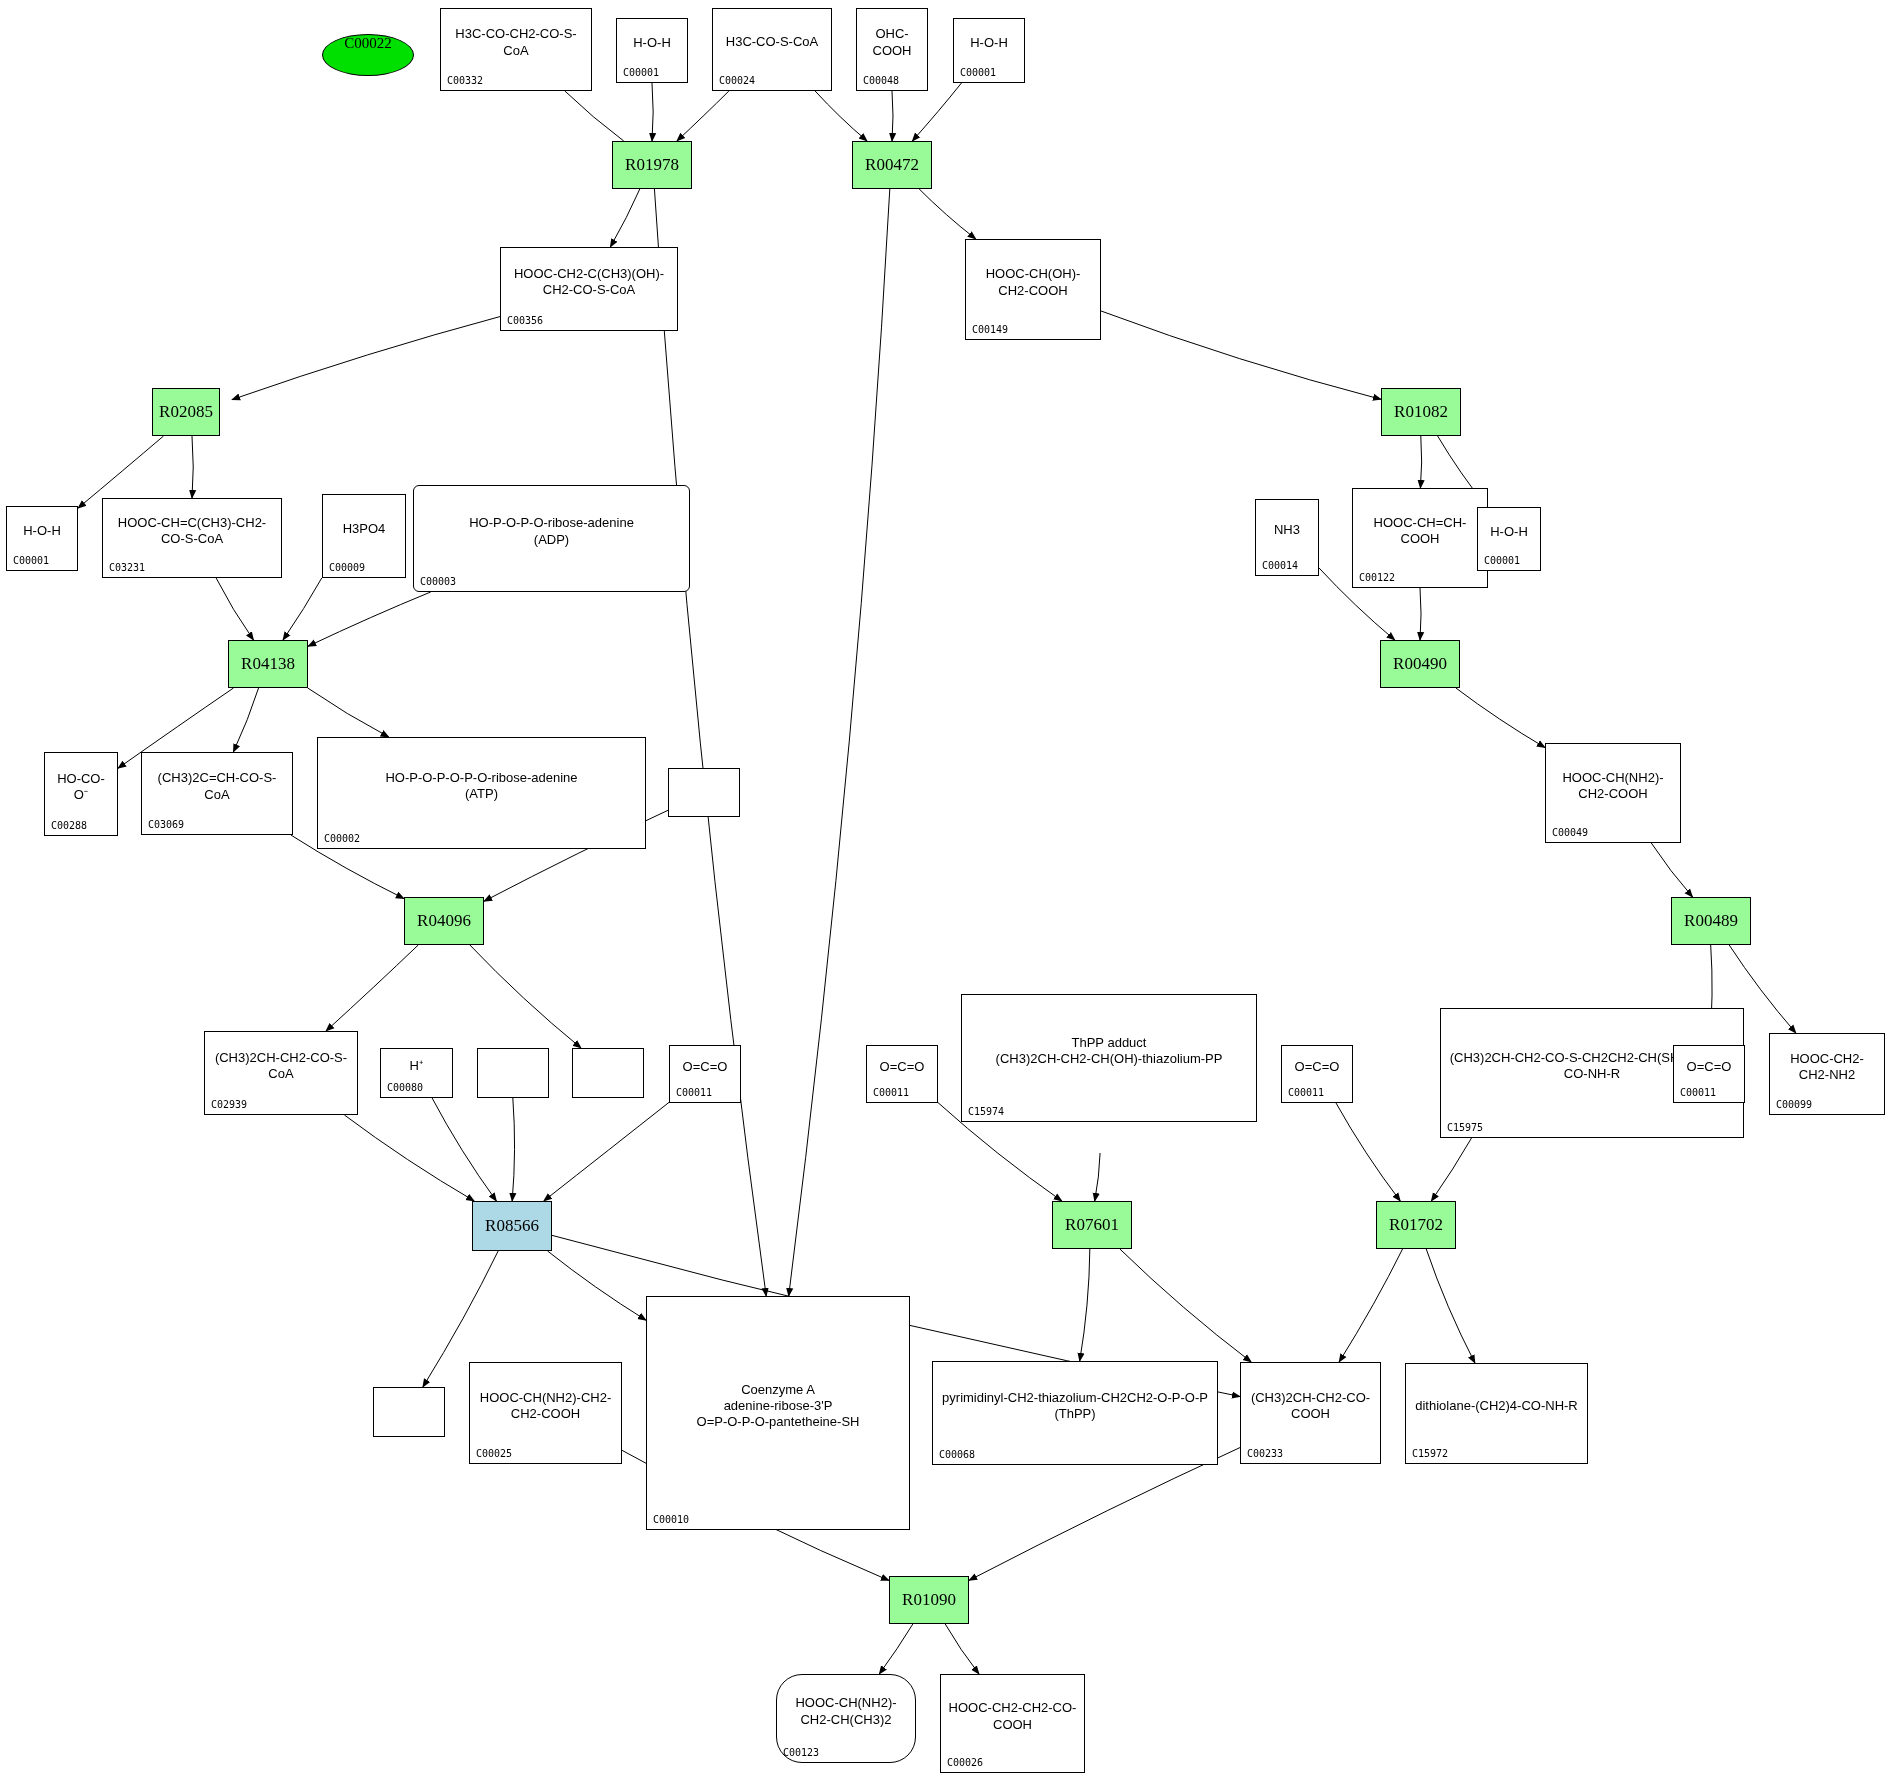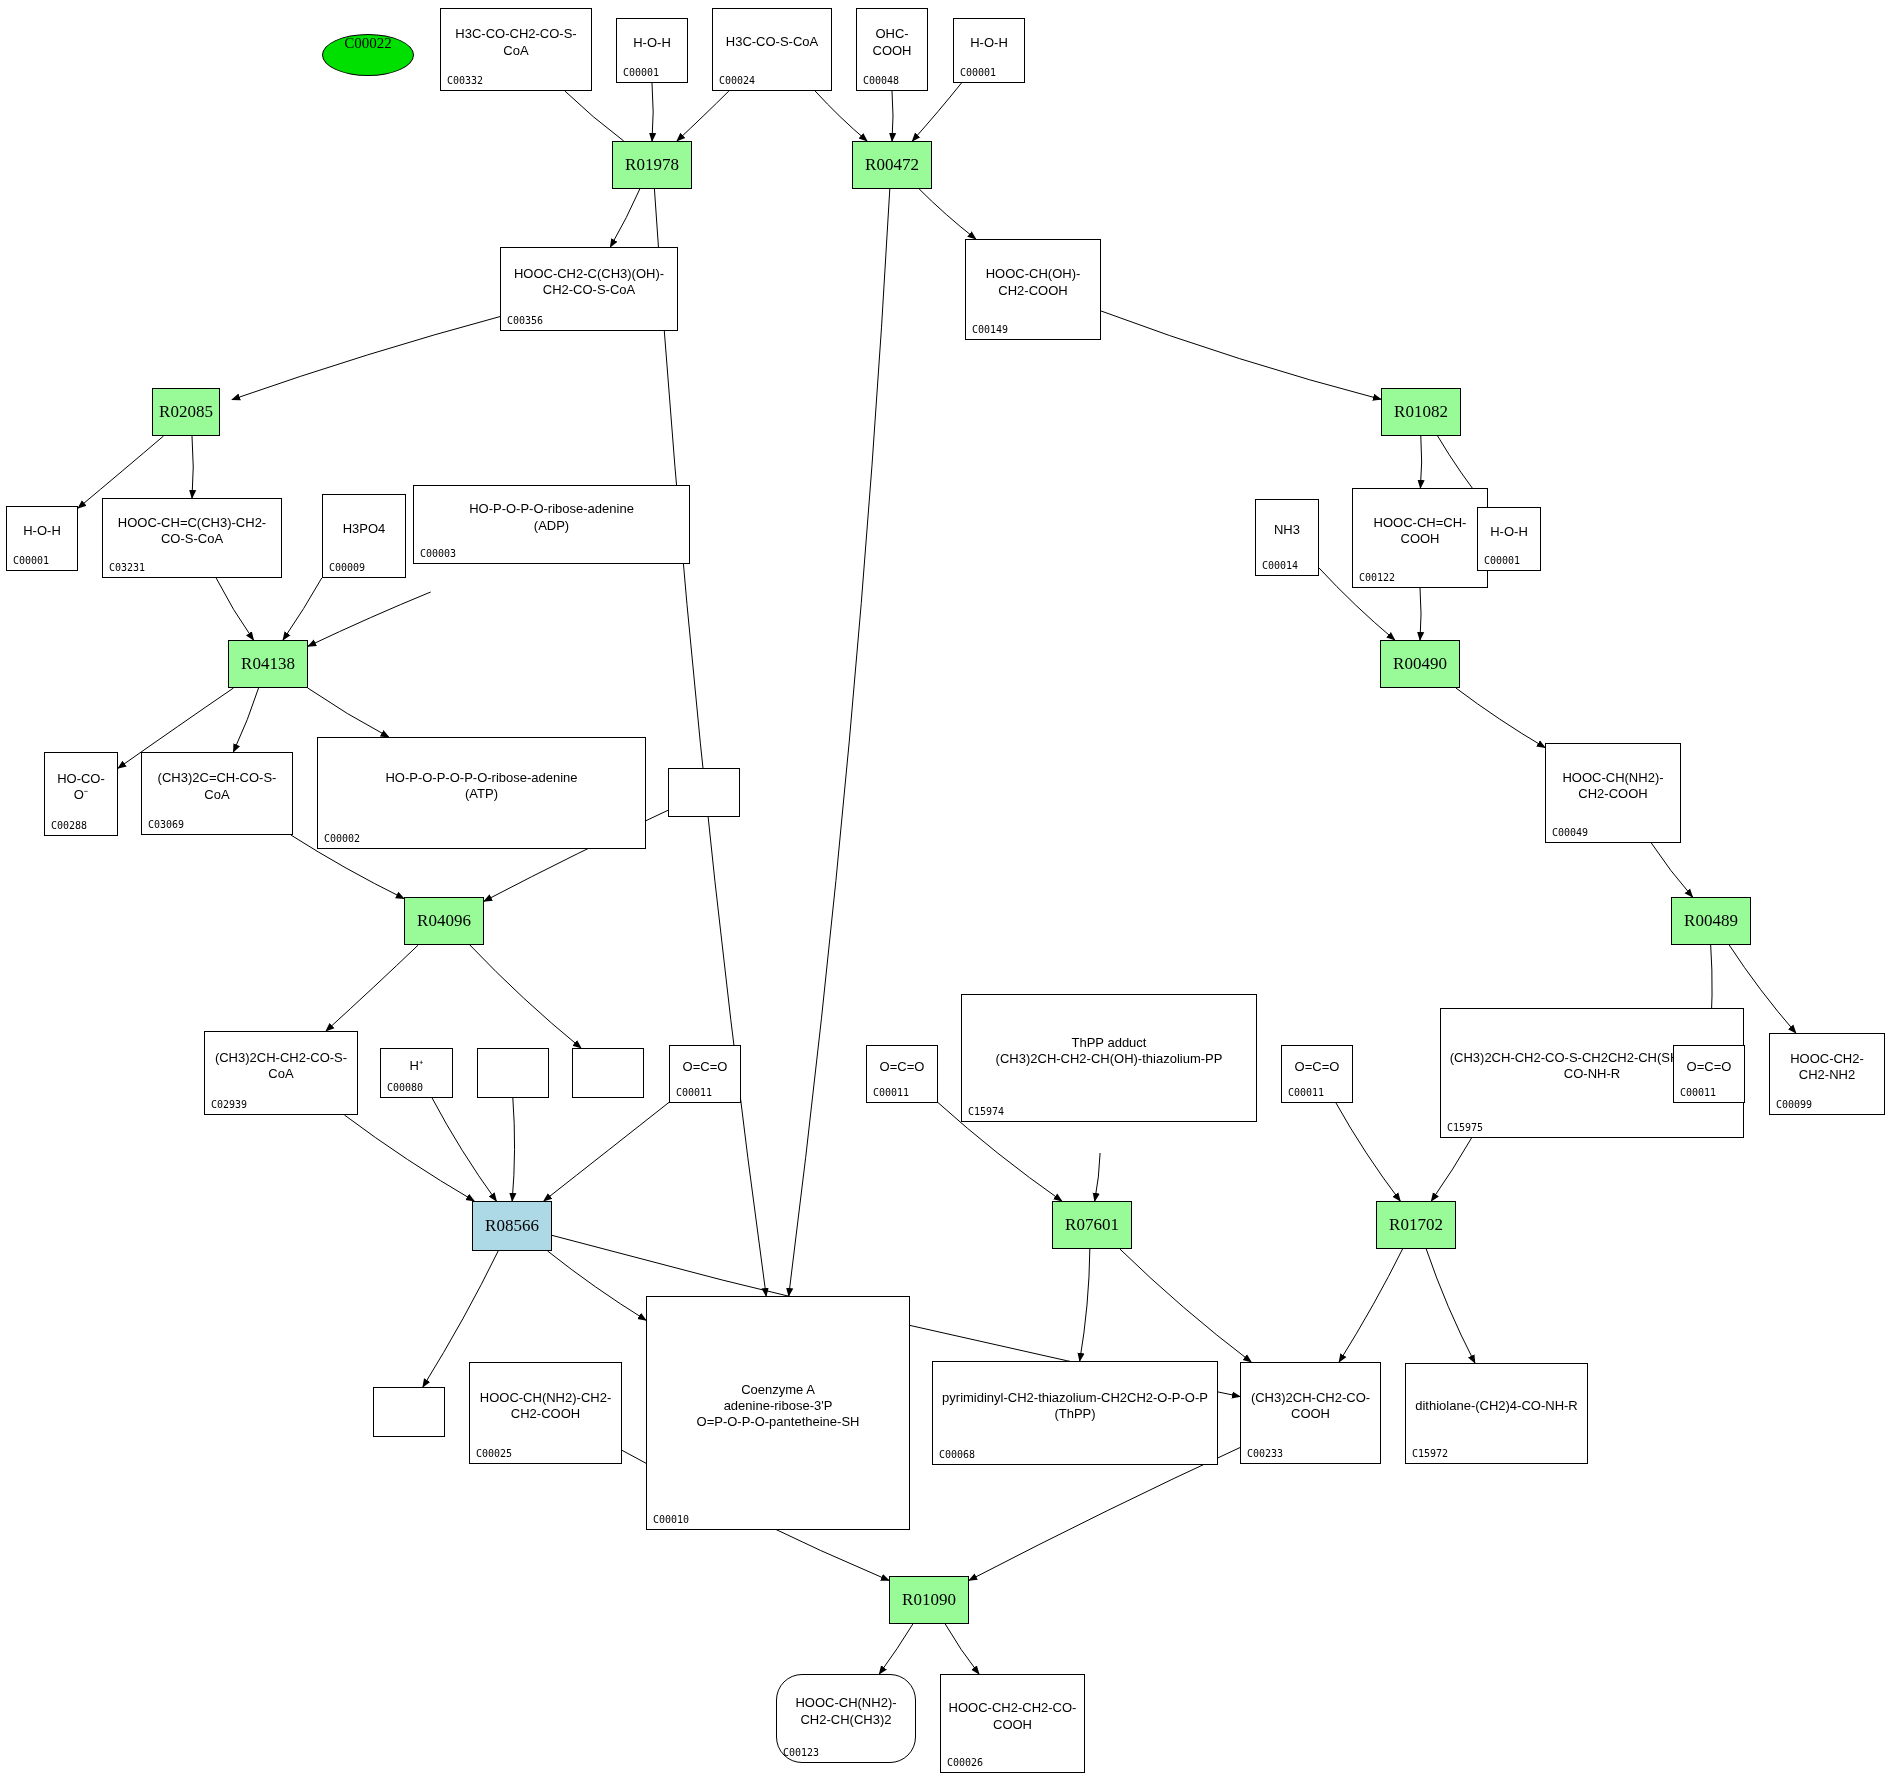--- a/index.html
+++ b/index.html
@@ -129,21 +129,21 @@
       <div class="cid">C00001</div>
     </div>
     <div class="node compound" style="left: 102px; top: 498px; width: 180px; height: 80px;">
       <div class="formula">HOOC-CH=C(CH3)-CH2-CO-S-CoA</div>
       <div class="cid">C03231</div>
     </div>
     <div class="node compound" style="left: 306px; top: 494px; width: 84px; height: 84px; margin-left: 16px;">
       <div class="formula">H3PO4</div>
       <div class="cid">C00009</div>
     </div>
-    <div class="node compound" style="left: 413px; top: 485px; width: 277px; height: 79px;">
+    <div class="node compound" style="left: 413px; top: 485px; width: 277px; height: 107px; border-radius: 6px;">
       <div class="formula">HO-P-O-P-O-ribose-adenine
 (ADP)</div>
       <div class="cid">C00003</div>
     </div>
     <div class="node compound" style="left: 1255px; top: 499px; width: 64px; height: 77px;">
       <div class="formula">NH3</div>
       <div class="cid">C00014</div>
     </div>
     <div class="node compound" style="left: 1352px; top: 488px; width: 136px; height: 100px;">
       <div class="formula">HOOC-CH=CH-COOH</div>

